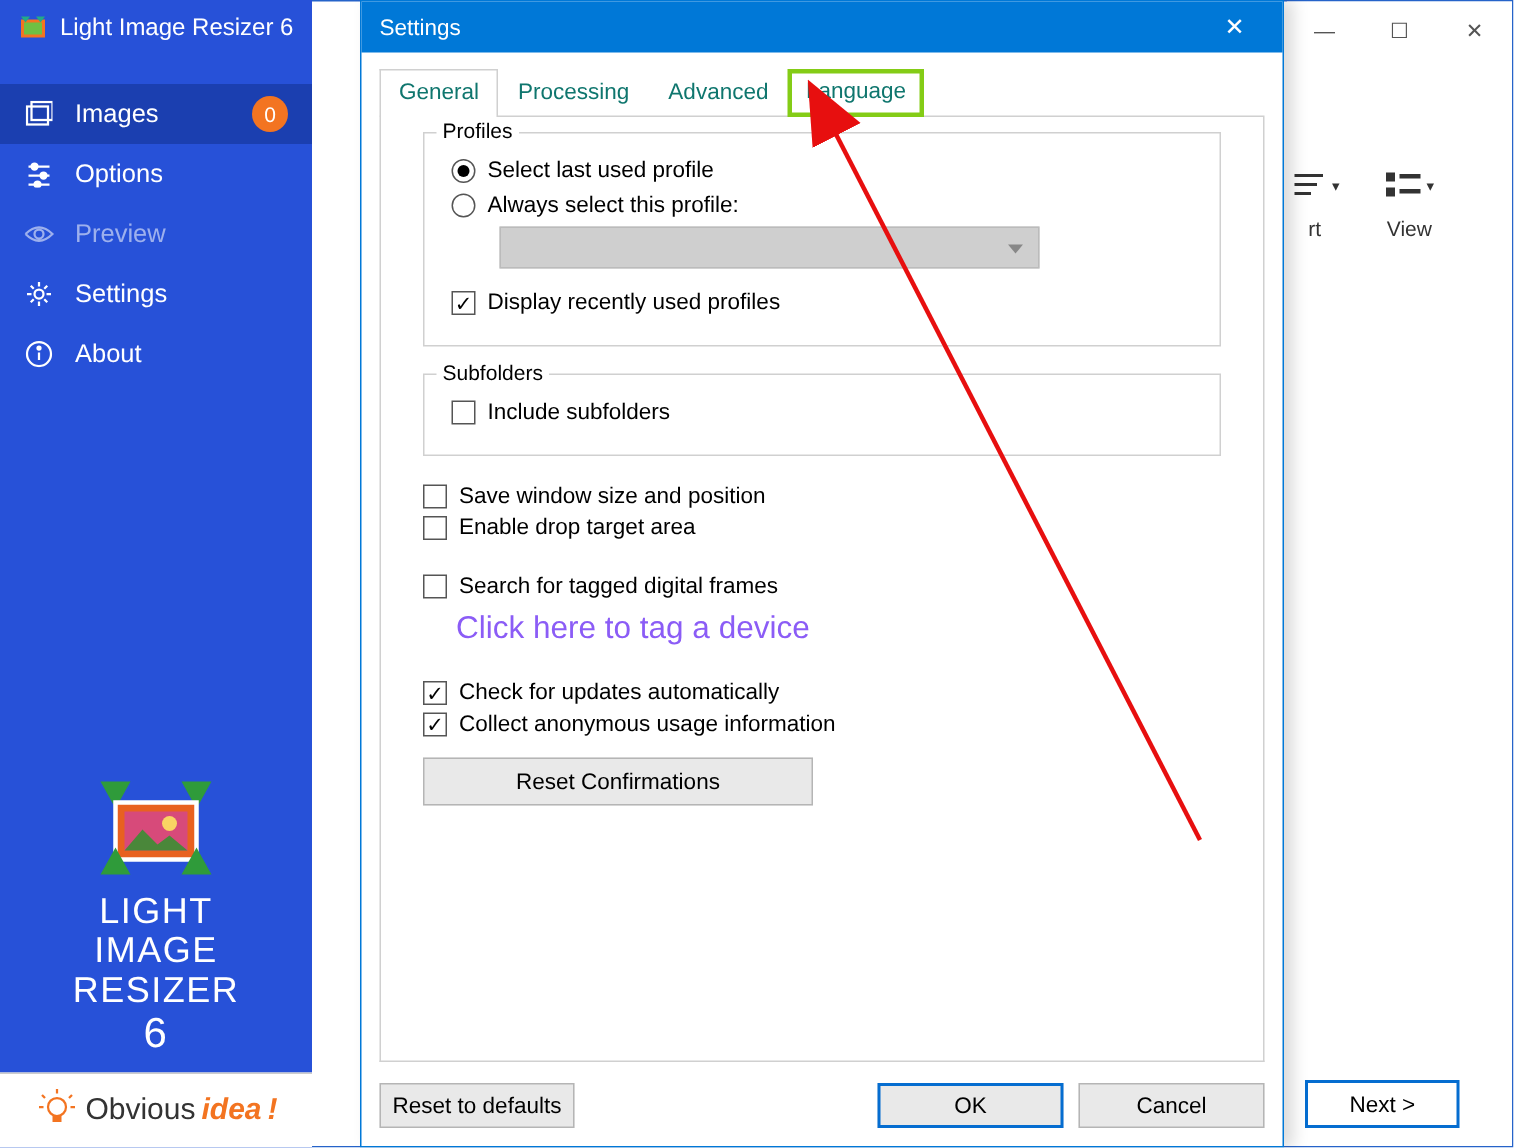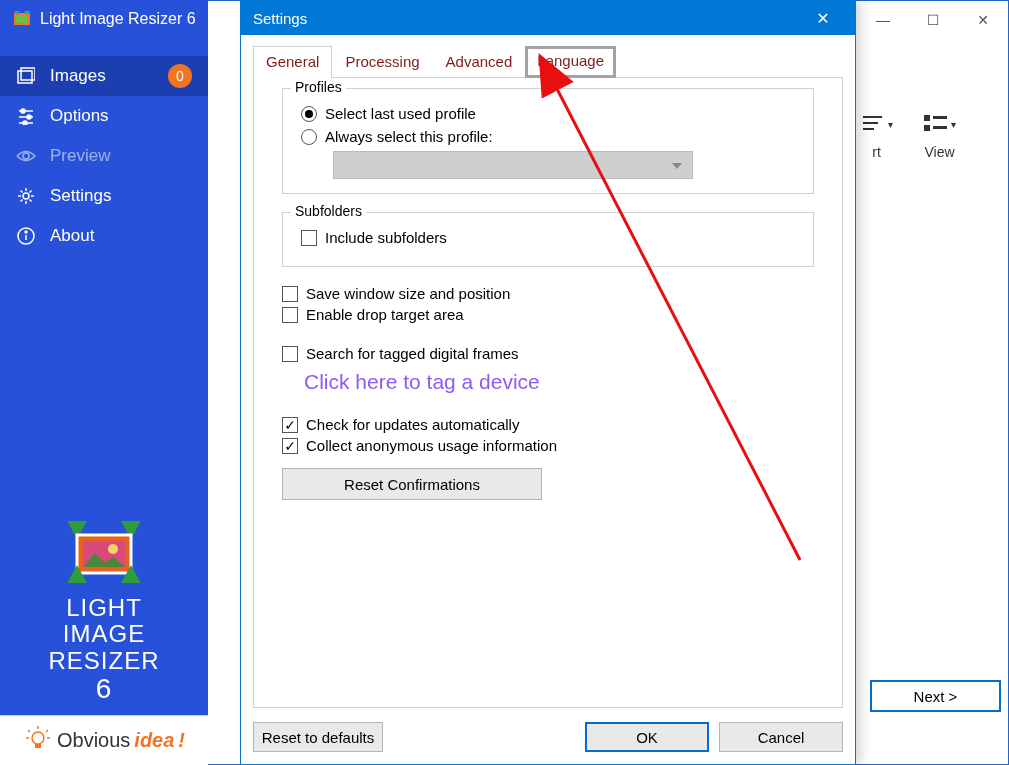--- a/index.html
+++ b/index.html
@@ -28,31 +28,31 @@
 .sidebar-footer { background:#fff; color:#333; height:50px; display:flex; align-items:center; justify-content:center; gap:4px; border-top:1px solid #ccc; }
 .sidebar-footer .obv { font-size: 20px; font-style: normal; }
 .sidebar-footer .idea { color:#f37421; font-style: italic; font-weight:bold; }
 
 
 .content-right-toolbar { position:absolute; left:860px; top:110px; display:flex; gap:30px; }
 .tool-col { text-align:center; color:#333; font-size:14px; }
 .tool-col .ic { height:28px; display:flex; align-items:center; justify-content:center; margin-bottom:6px; }
 .tool-col .sm-drop { font-size:10px; margin-left:2px; }
 
-.next-button { position:absolute; left:870px; top:680px; width:131px; height:32px; border: 2px solid #056dd0; background:#fff; font-size:15px; cursor:pointer; }
+.next-button { position:absolute; left:870px; top:720px; width:103px; height:32px; border: 2px solid #056dd0; background:#fff; font-size:15px; cursor:pointer; }
 
 
 .dialog { position:absolute; left:240px; top:0; width:616px; height:765px; background:#fff; border:1px solid #0078d7; box-shadow: 6px 0 10px rgba(0,0,0,0.15); }
 .dlg-title { height:34px; background:#0078d7; color:#fff; display:flex; align-items:center; padding:0 12px; font-size:15px; }
 .dlg-title .closebtn { margin-left:auto; width:40px; height:34px; display:flex; align-items:center; justify-content:center; cursor:pointer; font-size:16px; }
 
 .tabs-row { display:flex; margin:10px 12px 0; border-bottom:1px solid #d0d0d0; }
-.tab { padding: 6px 12px 8px; font-size:15px; color:#7f1d1d; cursor:pointer; border:1px solid transparent; border-bottom:none; position:relative; top:1px; }
+.tab { padding: 6px 12px 8px; font-size:15px; color:#0f766e; cursor:pointer; border:1px solid transparent; border-bottom:none; position:relative; top:1px; }
 .tab.active { border-color:#d0d0d0; background:#fff; }
-.tab.highlight-red { border:3px solid #a3a3a3; padding:3px 9px 5px; }
+.tab.highlight-red { border:3px solid #84cc16; padding:3px 9px 5px; }
 
 .dlg-body { padding: 10px 28px; border:1px solid #d0d0d0; margin:0 12px 0; border-top:none; height:630px; overflow:hidden; }
 
 .fieldset { border:1px solid #d0d0d0; padding: 10px 14px 14px; margin-bottom: 18px; position:relative; }
 .fieldset .legend { position:absolute; top:-10px; left:8px; background:#fff; padding:0 4px; font-size:14px; }
 
 .radio-row, .check-row { display:flex; align-items:center; gap:8px; margin: 6px 4px; font-size:15px; }
 .radio-row .r, .check-row .cb { width:16px; height:16px; border:1px solid #555; display:inline-flex; align-items:center; justify-content:center; }
 .radio-row .r { border-radius:50%; }
 .radio-row .r.sel::after { content:""; width:8px; height:8px; background:#000; border-radius:50%; }
@@ -239,20 +239,24 @@
       <span class="legend">Profiles</span>
       <div class="radio-row">
         <span class="r sel"></span>
         <span>Select last used profile</span>
       </div>
       <div class="radio-row">
         <span class="r"></span>
         <span>Always select this profile:</span>
       </div>
       <div class="profile-select"></div>
+      <div class="check-row" style="margin-top:14px;">
+        <span class="cb sel"></span>
+        <span>Display recently used profiles</span>
+      </div>
     </div>
 
     <div class="fieldset">
       <span class="legend">Subfolders</span>
       <div class="check-row">
         <span class="cb"></span>
         <span>Include subfolders</span>
       </div>
     </div>
 

